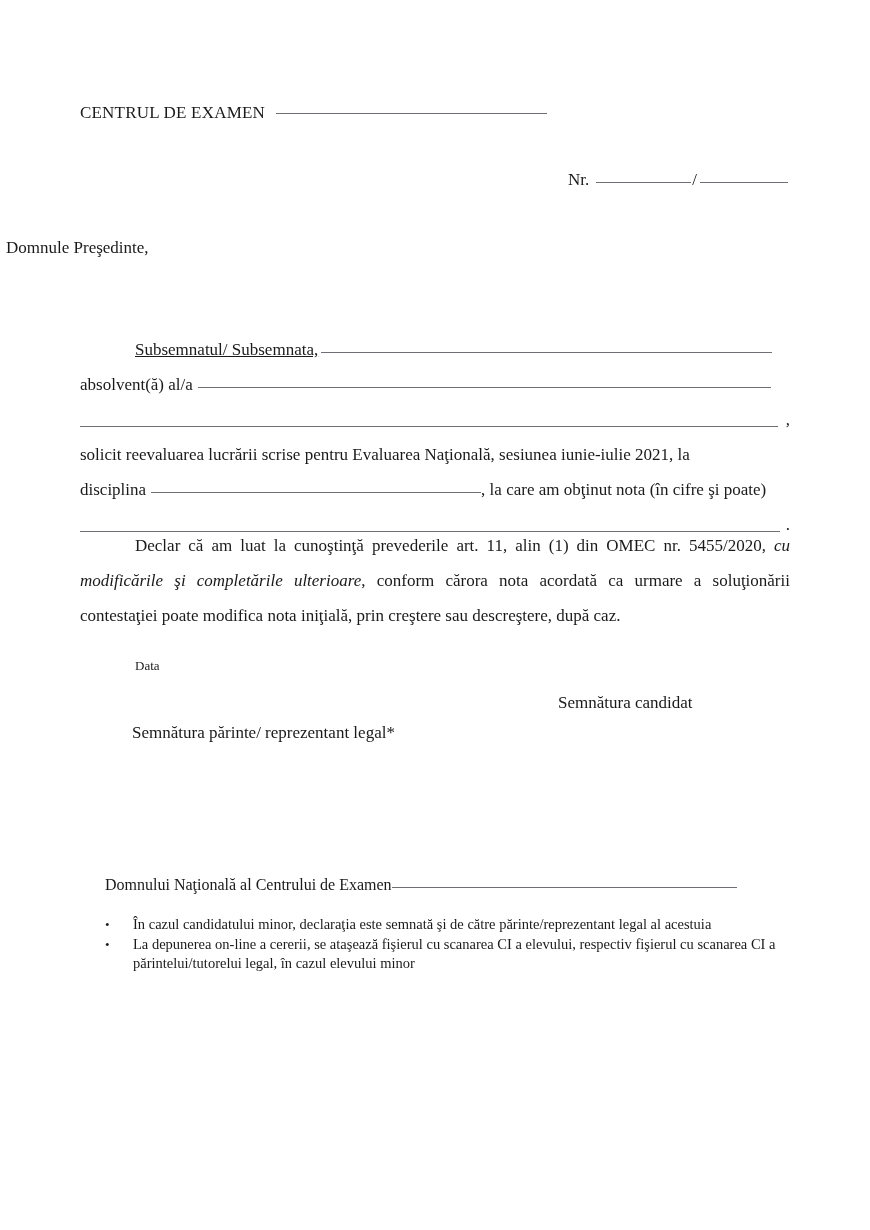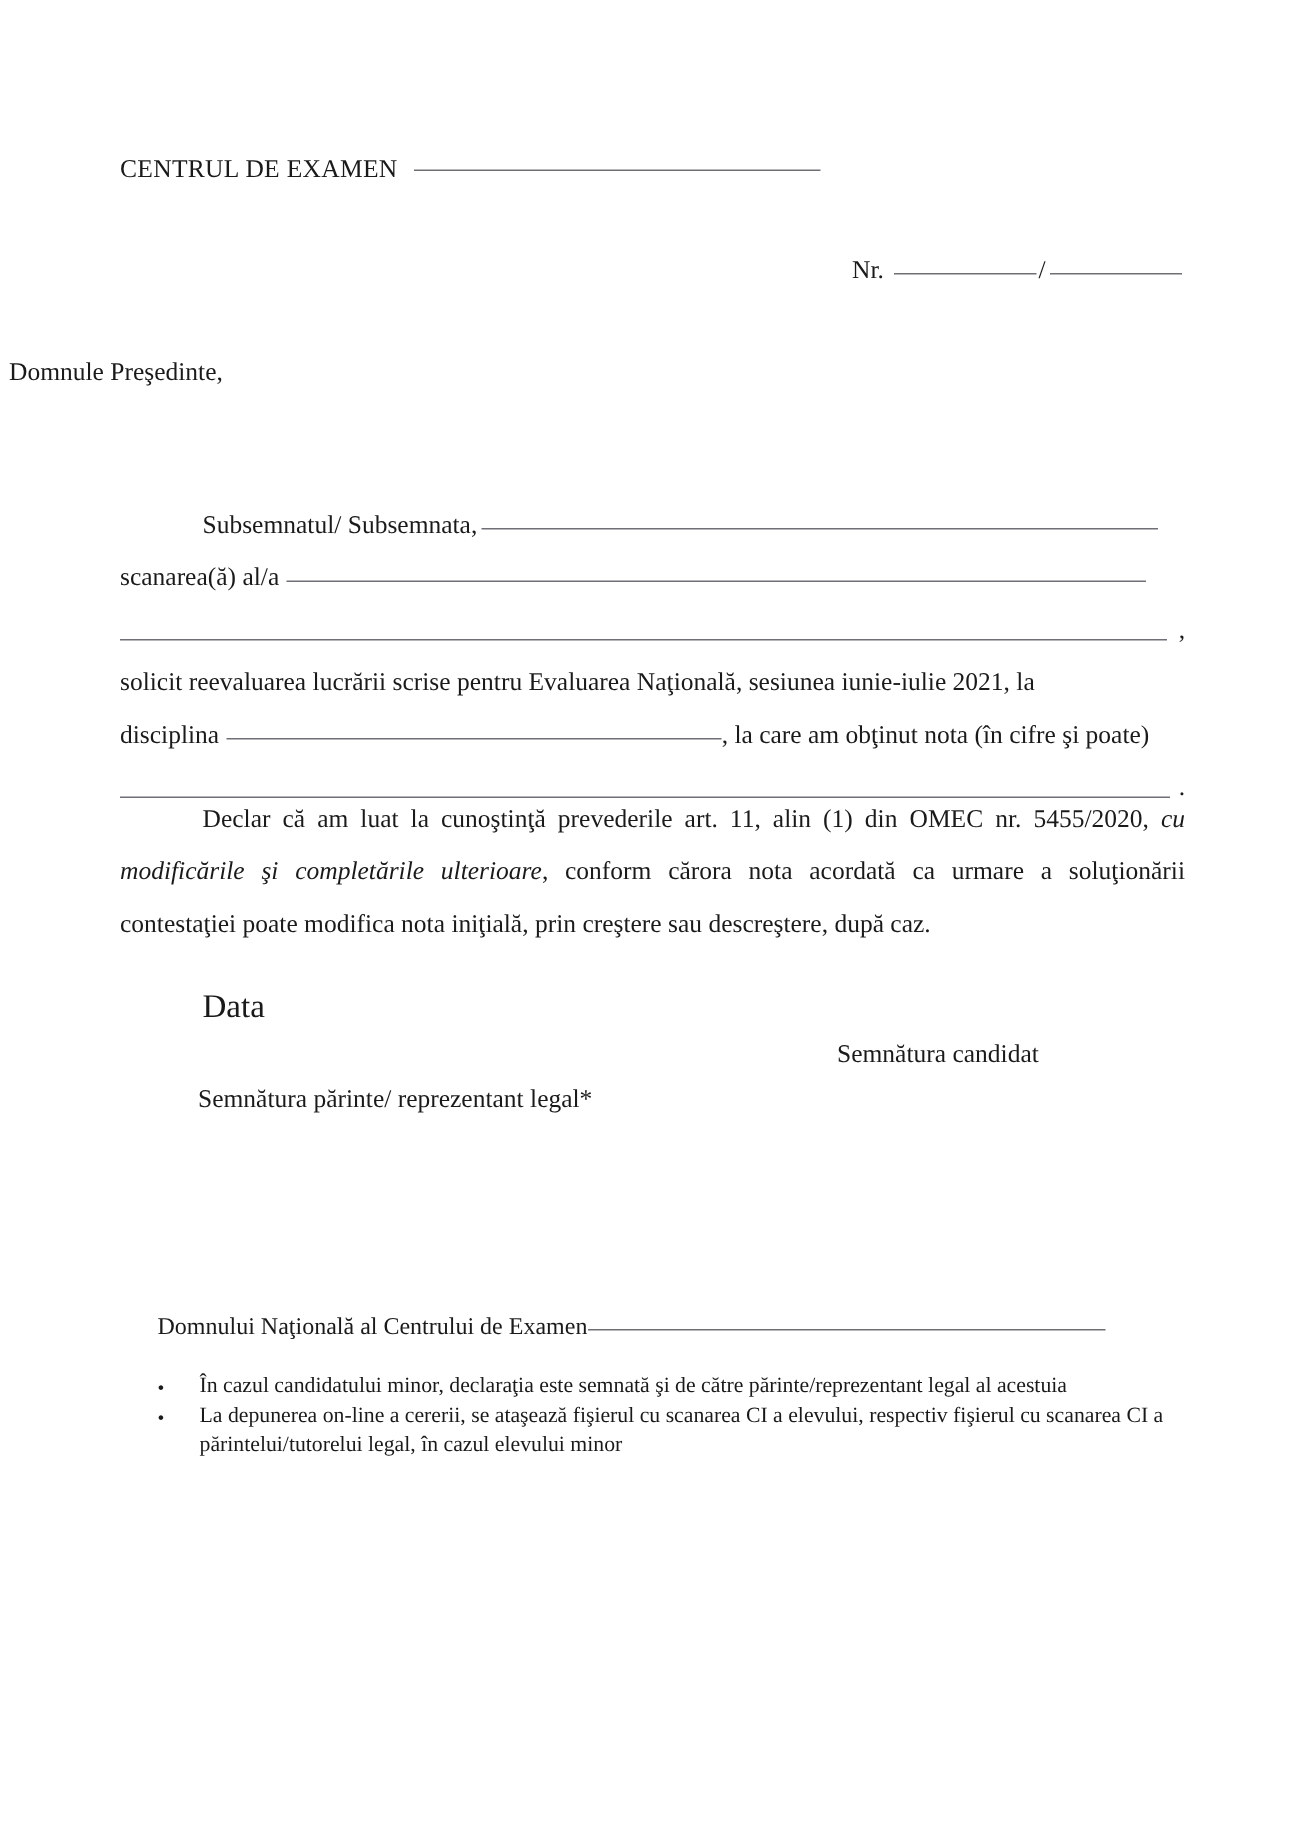--- a/index.html
+++ b/index.html
@@ -71,21 +71,21 @@
   
   .body-block {
     position: absolute;
     left: 80px;
     top: 332px;
     width: 710px;
     font-size: 17px;
     line-height: 35px;
   }
   .ln { white-space: nowrap; }
-  .ln.indent { padding-left: 55px; }
+  .ln.indent { padding-left: 55px; text-decoration: underline; }
 
   .l-subsemnatul .rule { width: 451px; margin-left: 3px; }
   .l-absolvent .rule { width: 573px; margin-left: 5px; }
   .l-fullrule { position: relative; height: 35px; }
   .l-fullrule .rule-blk {
     position: absolute;
     left: 0; right: 12px;
     top: 24px;
   }
   .l-fullrule .tail {
@@ -117,21 +117,21 @@
     text-justify: inter-word;
     text-indent: 55px;
   }
   .declar i { font-style: italic; }
 
   
   .data-row {
     position: absolute;
     left: 135px;
     top: 658px;
-    font-size: 22px;
+    font-size: 13px;
   }
   .sig-parinte {
     position: absolute;
     left: 132px;
     top: 723px;
     font-size: 17px;
     white-space: nowrap;
   }
   .sig-candidat {
     position: absolute;
@@ -191,21 +191,21 @@
     <span class="inner">Domnule Preşedinte,</span>
   </div>
 
   <div class="body-block">
 
     <div class="ln indent l-subsemnatul">
       <span>Subsemnatul/ Subsemnata,</span><span class="rule"></span>
     </div>
 
     <div class="ln l-absolvent">
-      <span>scanarea(ă) al/a</span><span class="rule"></span>
+      <span>absolvent(ă) al/a</span><span class="rule"></span>
     </div>
 
     <div class="l-fullrule">
       <span class="rule-blk"></span>
       <span class="tail">,</span>
     </div>
 
     <div class="ln">
       <span>solicit reevaluarea lucrării scrise pentru Evaluarea Naţională, sesiunea iunie-iulie 2021, la</span>
     </div>

